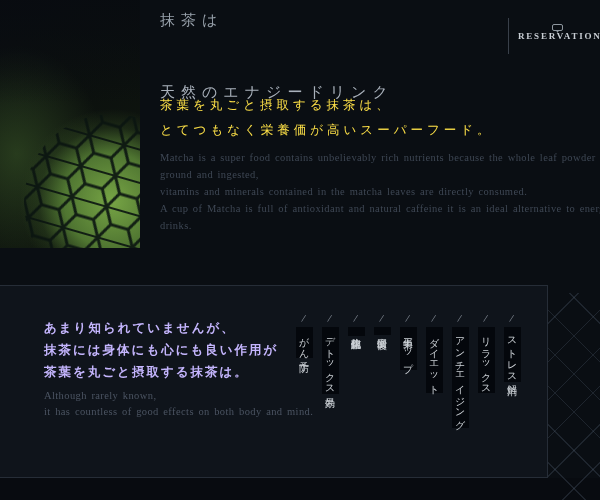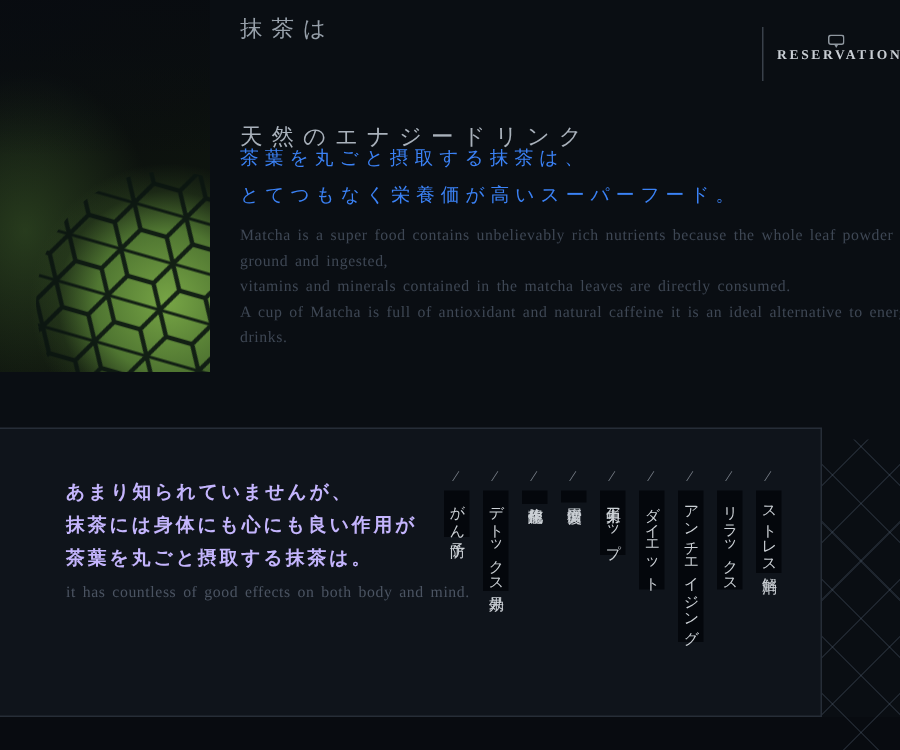--- a/index.html
+++ b/index.html
@@ -32,21 +32,21 @@
   }
 
   
   .hero-title{
     position:absolute;left:160px;top:8px;
     font-size:15px;line-height:25px;letter-spacing:6px;color:#97a0aa;white-space:nowrap;
   }
   .hero-title .t2{color:#a9b1bb;margin-top:47px;}
   .hero-subtitle{
     position:absolute;left:160px;top:93px;
-    font-size:12.5px;line-height:25px;letter-spacing:4px;color:#3b82f6;white-space:nowrap;
+    font-size:12.5px;line-height:25px;letter-spacing:4px;color:#fde047;white-space:nowrap;
   }
   .hero-paragraph{
     position:absolute;left:160px;top:149px;
     font-size:10.5px;line-height:17px;letter-spacing:0.4px;word-spacing:1.5px;
     color:#3e4754;white-space:nowrap;
   }
 
   
   .crosshatch{
     position:absolute;left:548px;top:293px;width:52px;height:207px;z-index:1;
@@ -139,20 +139,21 @@
 
   <div class="panel">
 
     <div class="panel-heading">
       <div>あまり知られていませんが、</div>
       <div>抹茶には身体にも心にも良い作用が</div>
       <div>茶葉を丸ごと摂取する抹茶は。</div>
     </div>
 
     <div class="panel-body">
+      <div>Although rarely known,</div>
       <div>it has countless of good effects on both body and mind.</div>
     </div>
 
     <div class="benefit-list">
       <div class="benefit-col">
         <span class="slash">/</span>
         <span class="v-tag">がん予防</span>
       </div>
       <div class="benefit-col">
         <span class="slash">/</span>

